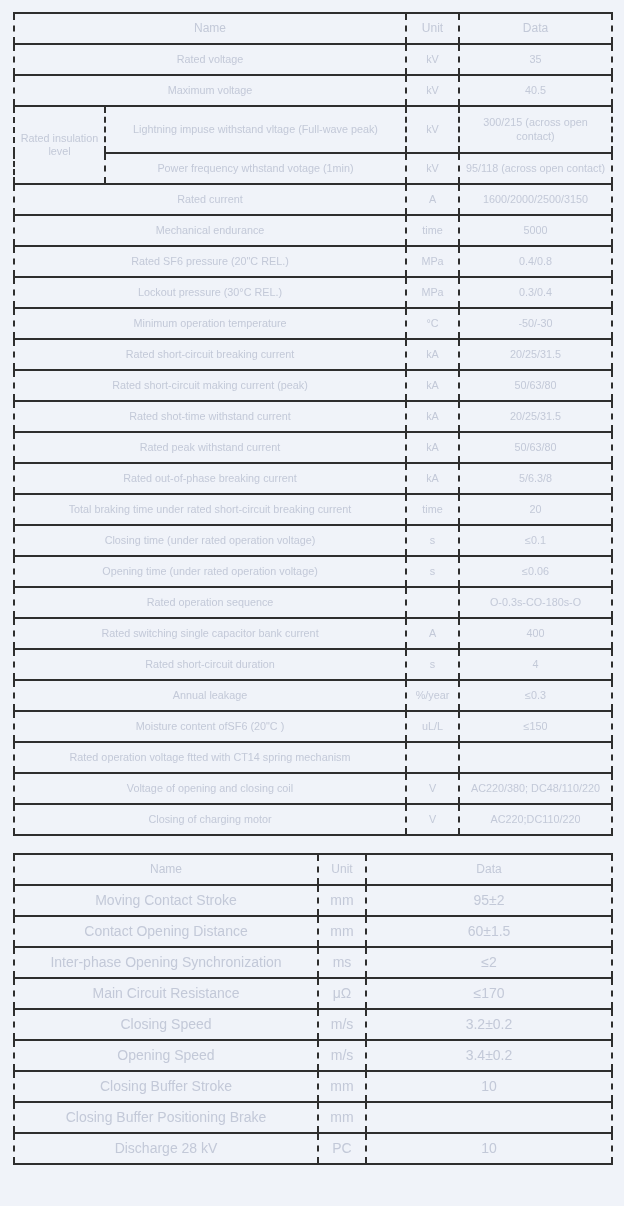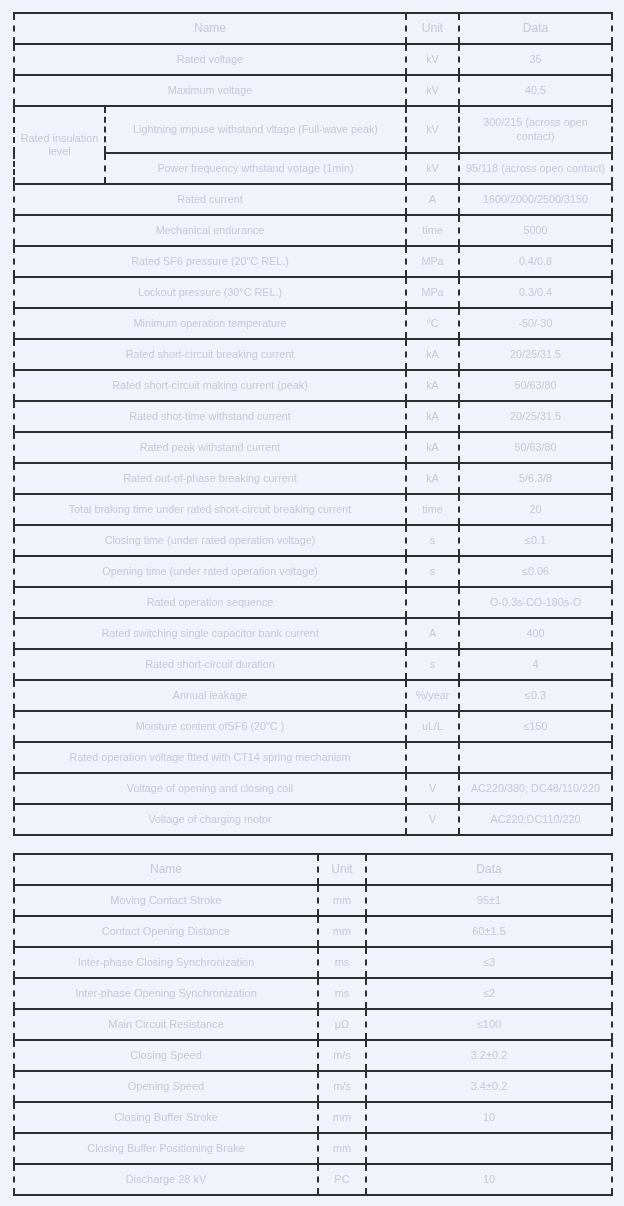--- a/index.html
+++ b/index.html
@@ -22,21 +22,21 @@
     border-right:2px dashed #2e2e2e;
     text-align:center;
     vertical-align:middle;
     font-weight:400;
     color:#c3c9d8;
     padding:2px 3px;
     line-height:1.25;
     overflow:hidden;
   }
   .t1 th,.t1 td{font-size:10.8px;height:25px;}
-  .t2 th,.t2 td{font-size:11px;height:25px;}
+  .t2 th,.t2 td{font-size:14px;height:25px;}
   th{font-size:12px !important;}
   tr.tall td{height:41px;}
   
   .t1 col.c-group{width:91px;}
   .t1 col.c-name{width:301px;}
   .t1 col.c-unit{width:53px;}
   .t1 col.c-data{width:153px;}
   .t2 col.c-name{width:304px;}
   .t2 col.c-unit{width:48px;}
   .t2 col.c-data{width:246px;}
@@ -177,21 +177,21 @@
           <td colspan="2">Rated operation voltage ftted with CT14 spring mechanism</td>
           <td></td>
           <td></td>
         </tr>
         <tr>
           <td colspan="2">Voltage of opening and closing coil</td>
           <td>V</td>
           <td>AC220/380; DC48/110/220</td>
         </tr>
         <tr>
-          <td colspan="2">Voltage of charging motor</td>
+          <td colspan="2">Closing of charging motor</td>
           <td>V</td>
           <td>AC220;DC110/220</td>
         </tr>
       </tbody>
   </table>
 
   <div class="table-gap"></div>
 
   <table class="t2">
     <colgroup>
@@ -203,41 +203,36 @@
       <tr>
         <th>Name</th>
         <th>Unit</th>
         <th>Data</th>
       </tr>
     </thead>
     <tbody id="t2-body">
         <tr>
           <td>Moving Contact Stroke</td>
           <td>mm</td>
-          <td>95±1</td>
+          <td>95±2</td>
         </tr>
         <tr>
           <td>Contact Opening Distance</td>
           <td>mm</td>
           <td>60±1.5</td>
-        </tr>
-        <tr>
-          <td>Inter-phase Closing Synchronization</td>
-          <td>ms</td>
-          <td>≤3</td>
         </tr>
         <tr>
           <td>Inter-phase Opening Synchronization</td>
           <td>ms</td>
           <td>≤2</td>
         </tr>
         <tr>
           <td>Main Circuit Resistance</td>
           <td>μΩ</td>
-          <td>≤100</td>
+          <td>≤170</td>
         </tr>
         <tr>
           <td>Closing Speed</td>
           <td>m/s</td>
           <td>3.2±0.2</td>
         </tr>
         <tr>
           <td>Opening Speed</td>
           <td>m/s</td>
           <td>3.4±0.2</td>

